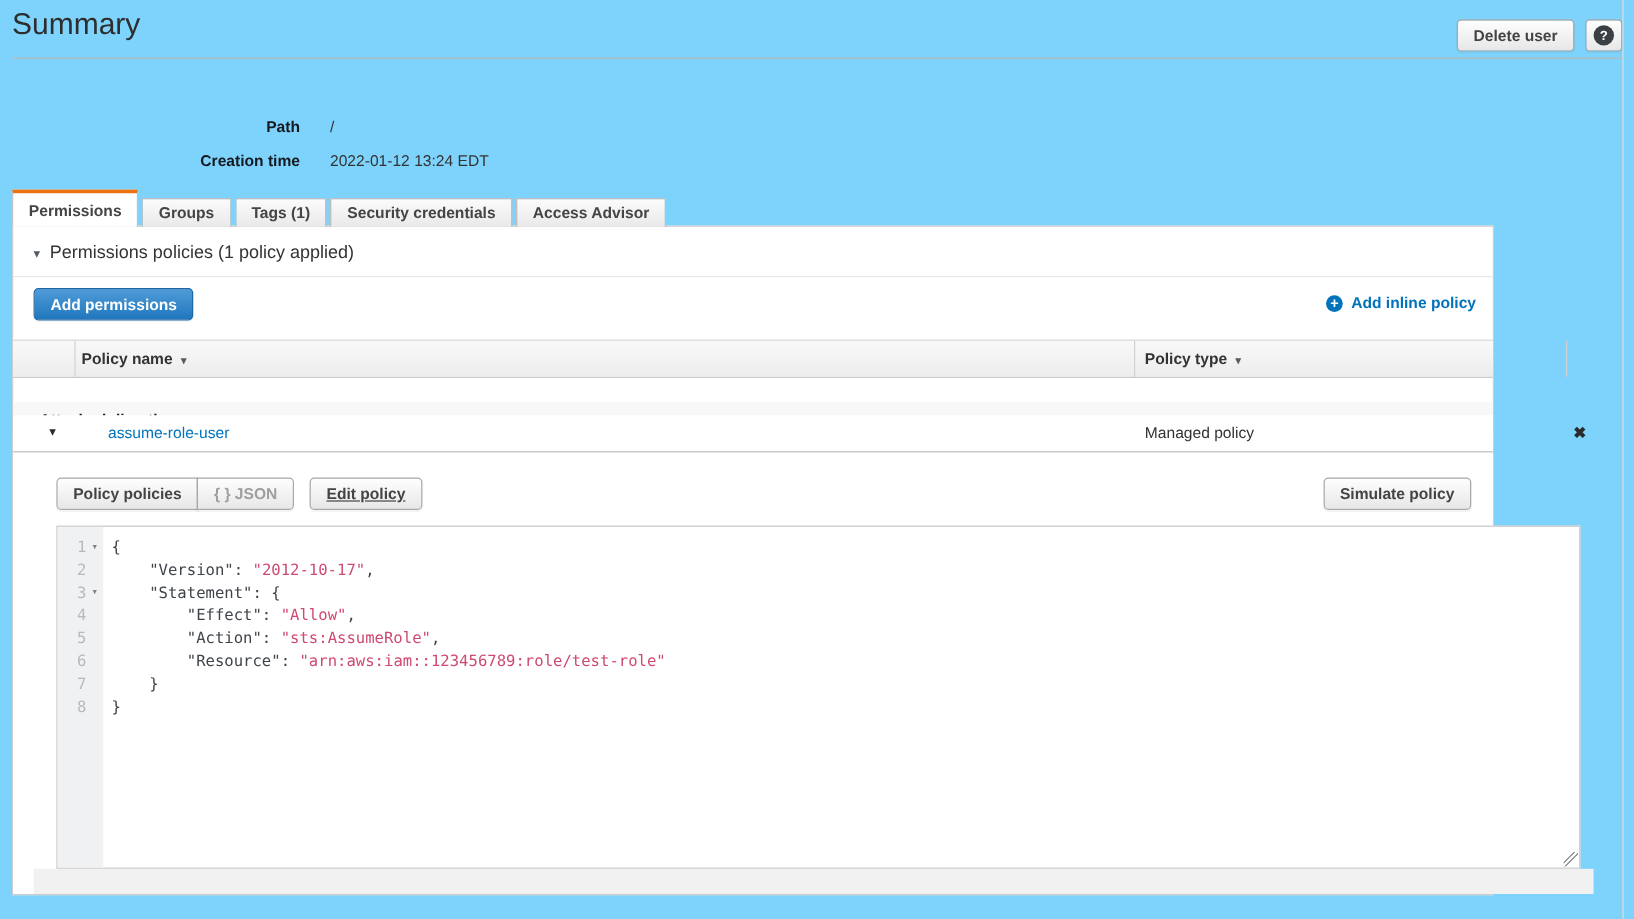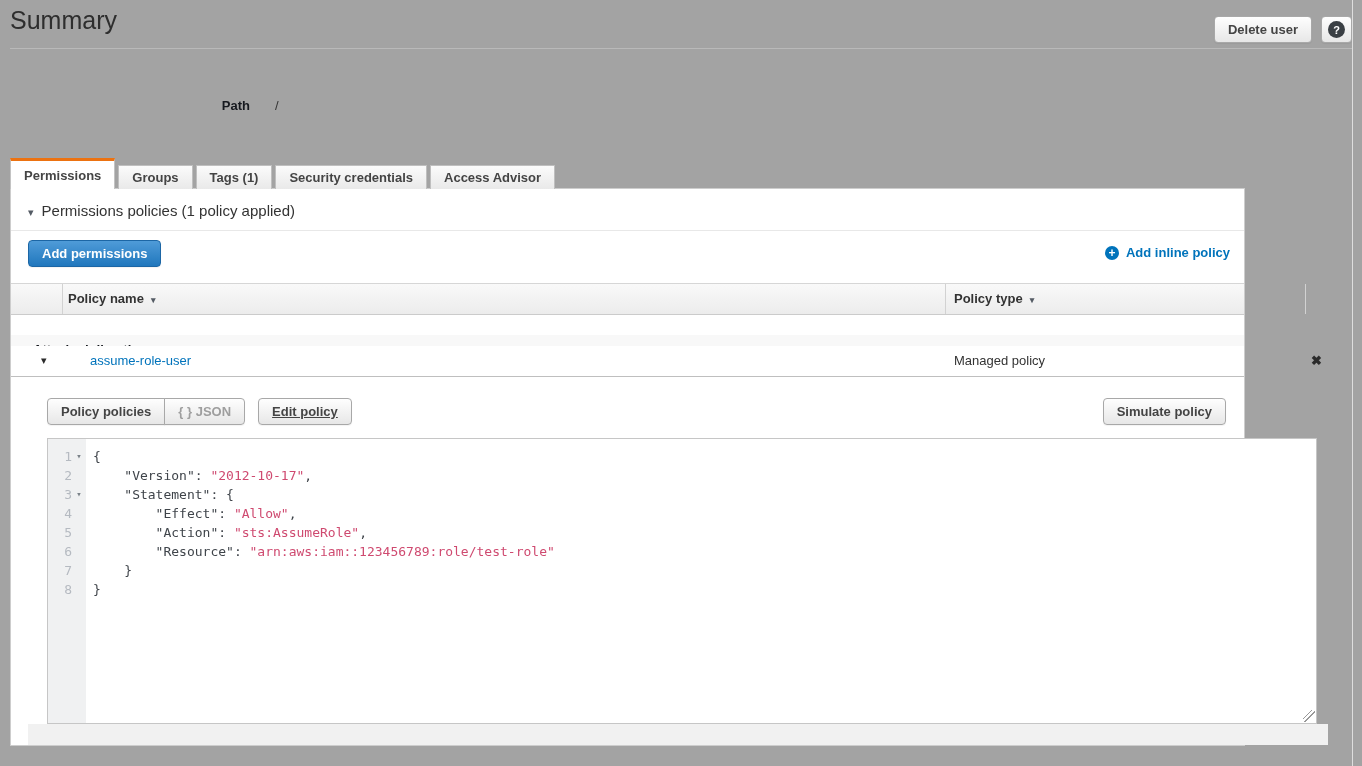--- a/index.html
+++ b/index.html
@@ -1,18 +1,18 @@
 <!DOCTYPE html>
 <html><head>
 <meta charset="utf-8">
 <style>
   * { margin:0; padding:0; box-sizing:border-box; }
   html,body { background:#fff; }
   .page {
-    position:relative; width:1362px; height:766px; background:#a3a3a3;
+    position:relative; width:1362px; height:766px; background:#7dd3fc;
     font-family:"Liberation Sans", sans-serif; color:#333; overflow:hidden;
   }
   
   .page-title { position:absolute; left:10px; top:6px; font-size:25px; font-weight:400; color:#2e2e2e; }
   .header-buttons { position:absolute; right:10px; top:16px; display:flex; gap:9px; }
   .btn { display:inline-flex; align-items:center; justify-content:center;
          background:linear-gradient(#fefefe,#e7e7e7); border:1px solid #a8a8a8; border-radius:4px;
          font-family:"Liberation Sans", sans-serif; font-size:13px; font-weight:700; color:#444;
          height:27px; padding:0 13px; cursor:pointer; box-shadow:0 1px 1px rgba(0,0,0,.05); }
   .btn-help { width:31px; padding:0; }
@@ -105,20 +105,24 @@
         <span class="help-circle">?</span>
       </button>
   </div>
   <div class="title-rule"></div>
   <div class="page-edge"></div>
 
   <div class="meta-row" style="top:97px;">
     <span class="meta-label">Path</span>
     <span class="meta-value">/</span>
   </div>
+  <div class="meta-row" style="top:125px;">
+    <span class="meta-label">Creation time</span>
+    <span class="meta-value">2022-01-12 13:24 EDT</span>
+  </div>
 
   <div class="tabs">
     <div class="tab active">Permissions</div>
     <div class="tab">Groups</div>
     <div class="tab">Tags (1)</div>
     <div class="tab">Security credentials</div>
     <div class="tab">Access Advisor</div>
   </div>
 
   <div class="panel">

